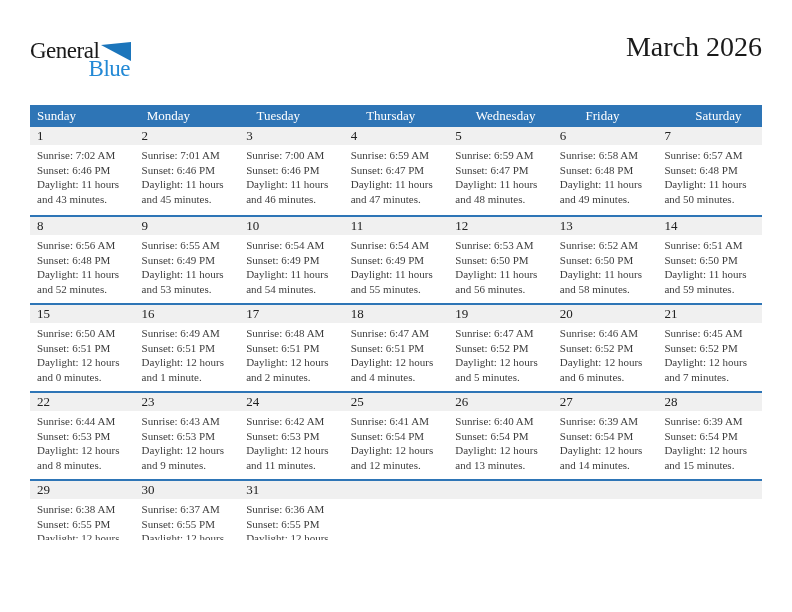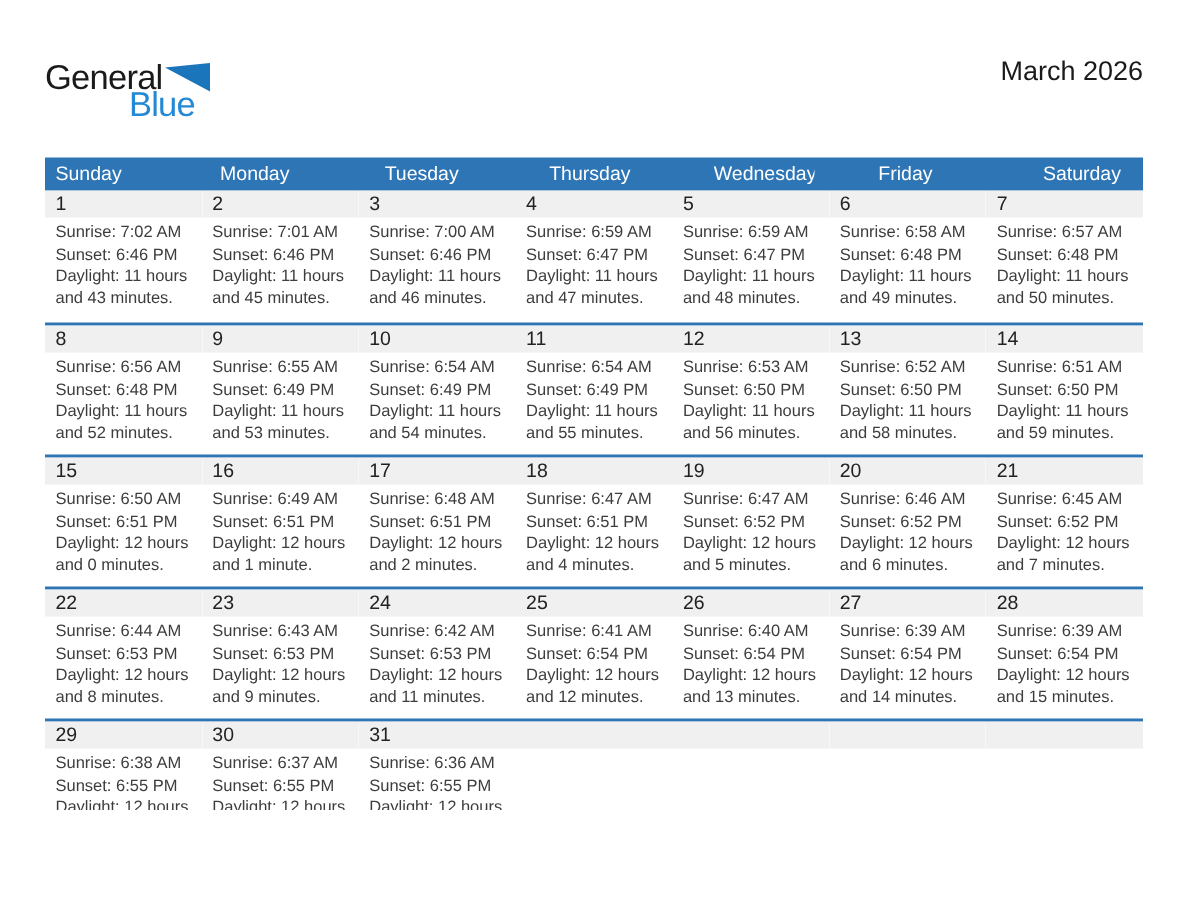--- a/index.html
+++ b/index.html
@@ -9,32 +9,32 @@
     --logo-triangle:#1B75BB;
     --header-text:#FFFFFF;
     --body-text:#3D3D3D;
     --number-text:#222222;
     --title-text:#1A1A1A;
   }
   *{margin:0;padding:0;box-sizing:border-box;}
   html,body{background:#fff;}
   .page{
     position:relative;width:792px;height:540px;background:#ffffff;
-    font-family:Liberation Sans, sans-serif;overflow:hidden;
+    font-family:Liberation Serif, serif;overflow:hidden;
   }
   
   .logo{position:absolute;left:30px;top:40px;width:112px;}
   .logo-top{display:flex;align-items:flex-start;}
   .logo-general{font-size:23px;color:#1a1a1a;letter-spacing:-0.5px;line-height:22px;}
   .logo-triangle{margin-left:2px;margin-top:2px;}
   .logo-blue{font-size:23px;color:var(--logo-blue);letter-spacing:-0.5px;
     text-align:right;padding-right:12px;margin-top:-4px;line-height:22px;}
   
   .titles{position:absolute;right:30px;top:30px;text-align:right;}
-  .page-title{font-size:18px;color:var(--title-text);line-height:34px;font-weight:400;}
+  .page-title{font-size:28px;color:var(--title-text);line-height:34px;font-weight:400;}
   .page-subtitle{font-size:15px;color:#111;font-weight:700;margin-top:9px;}
   
   .calendar{position:absolute;left:30px;top:105px;width:732px;}
   .weekday-row{
     display:grid;grid-template-columns:repeat(7,1fr);
     background:var(--accent);height:22px;line-height:22px;gap:36px;
   }
   .weekday-cell{color:var(--header-text);font-size:13px;padding-left:7px;
     white-space:nowrap;overflow:hidden;}
   .week-row{display:grid;grid-template-columns:repeat(7,1fr);height:88px;}

